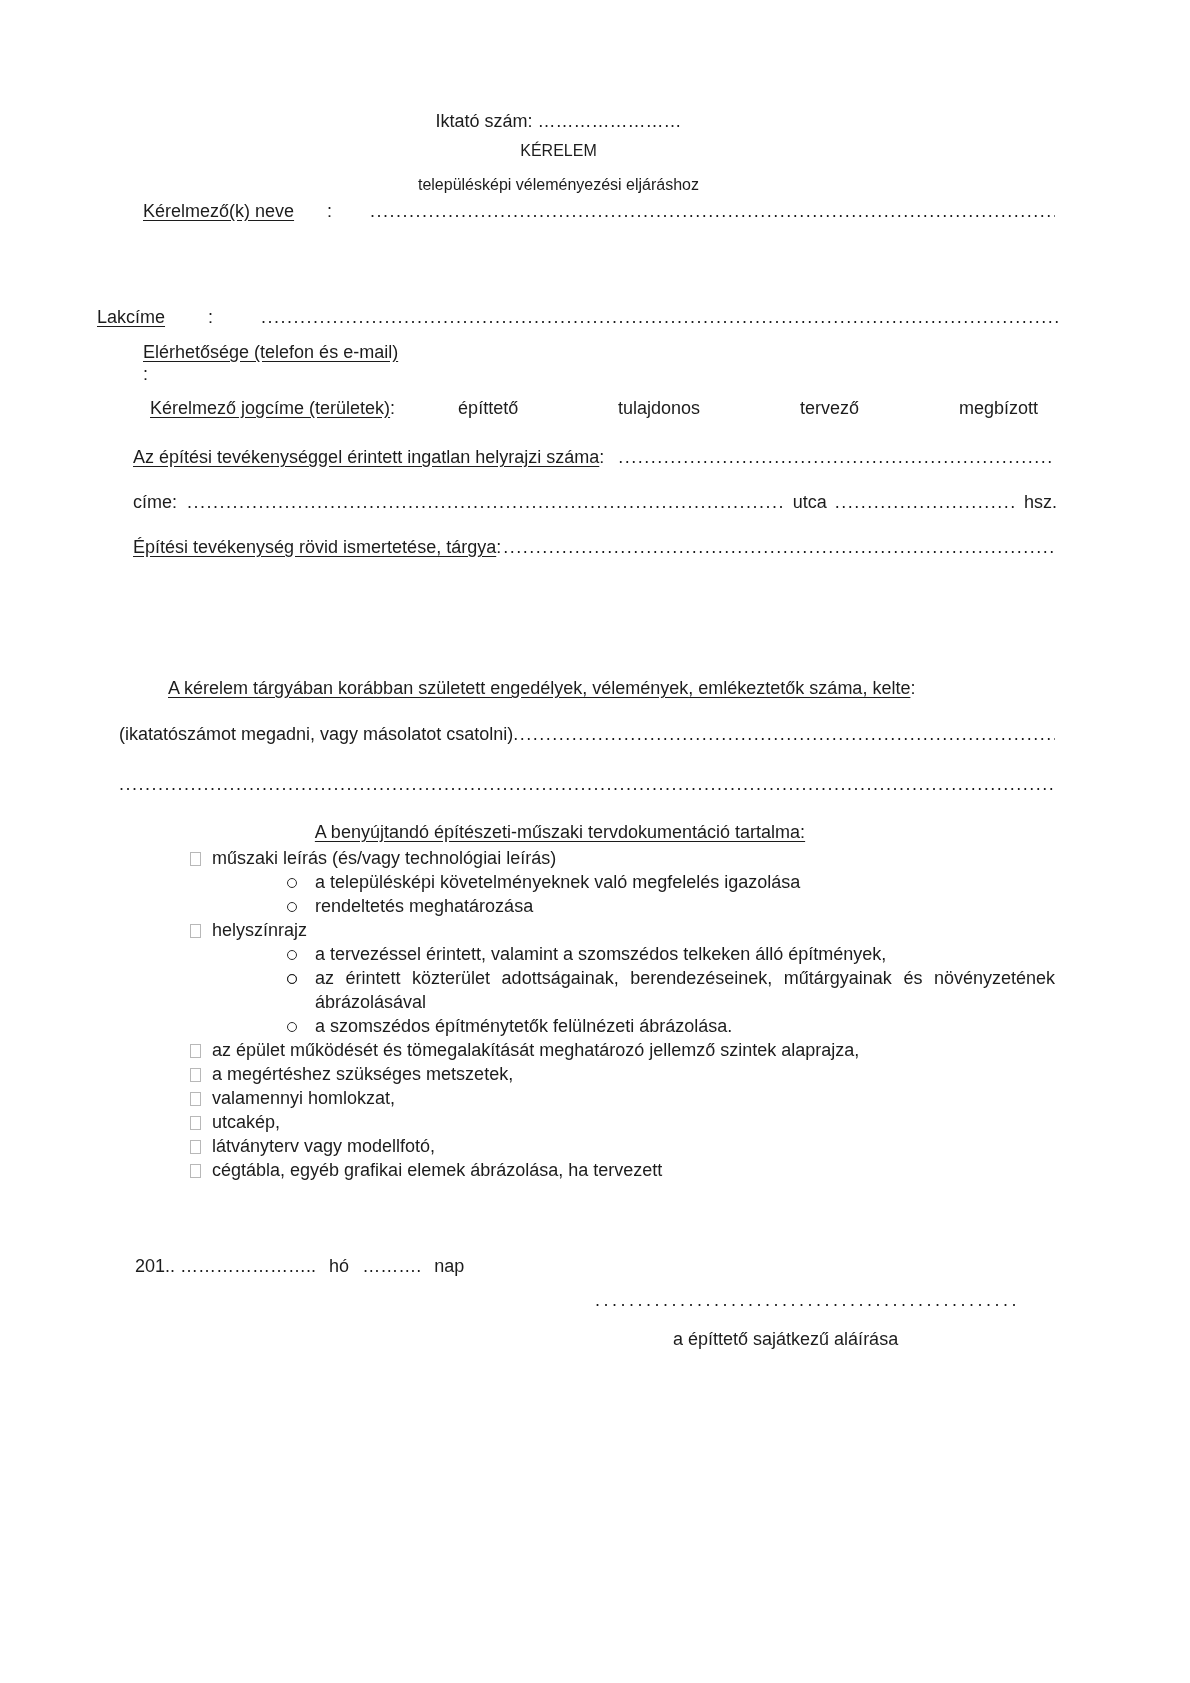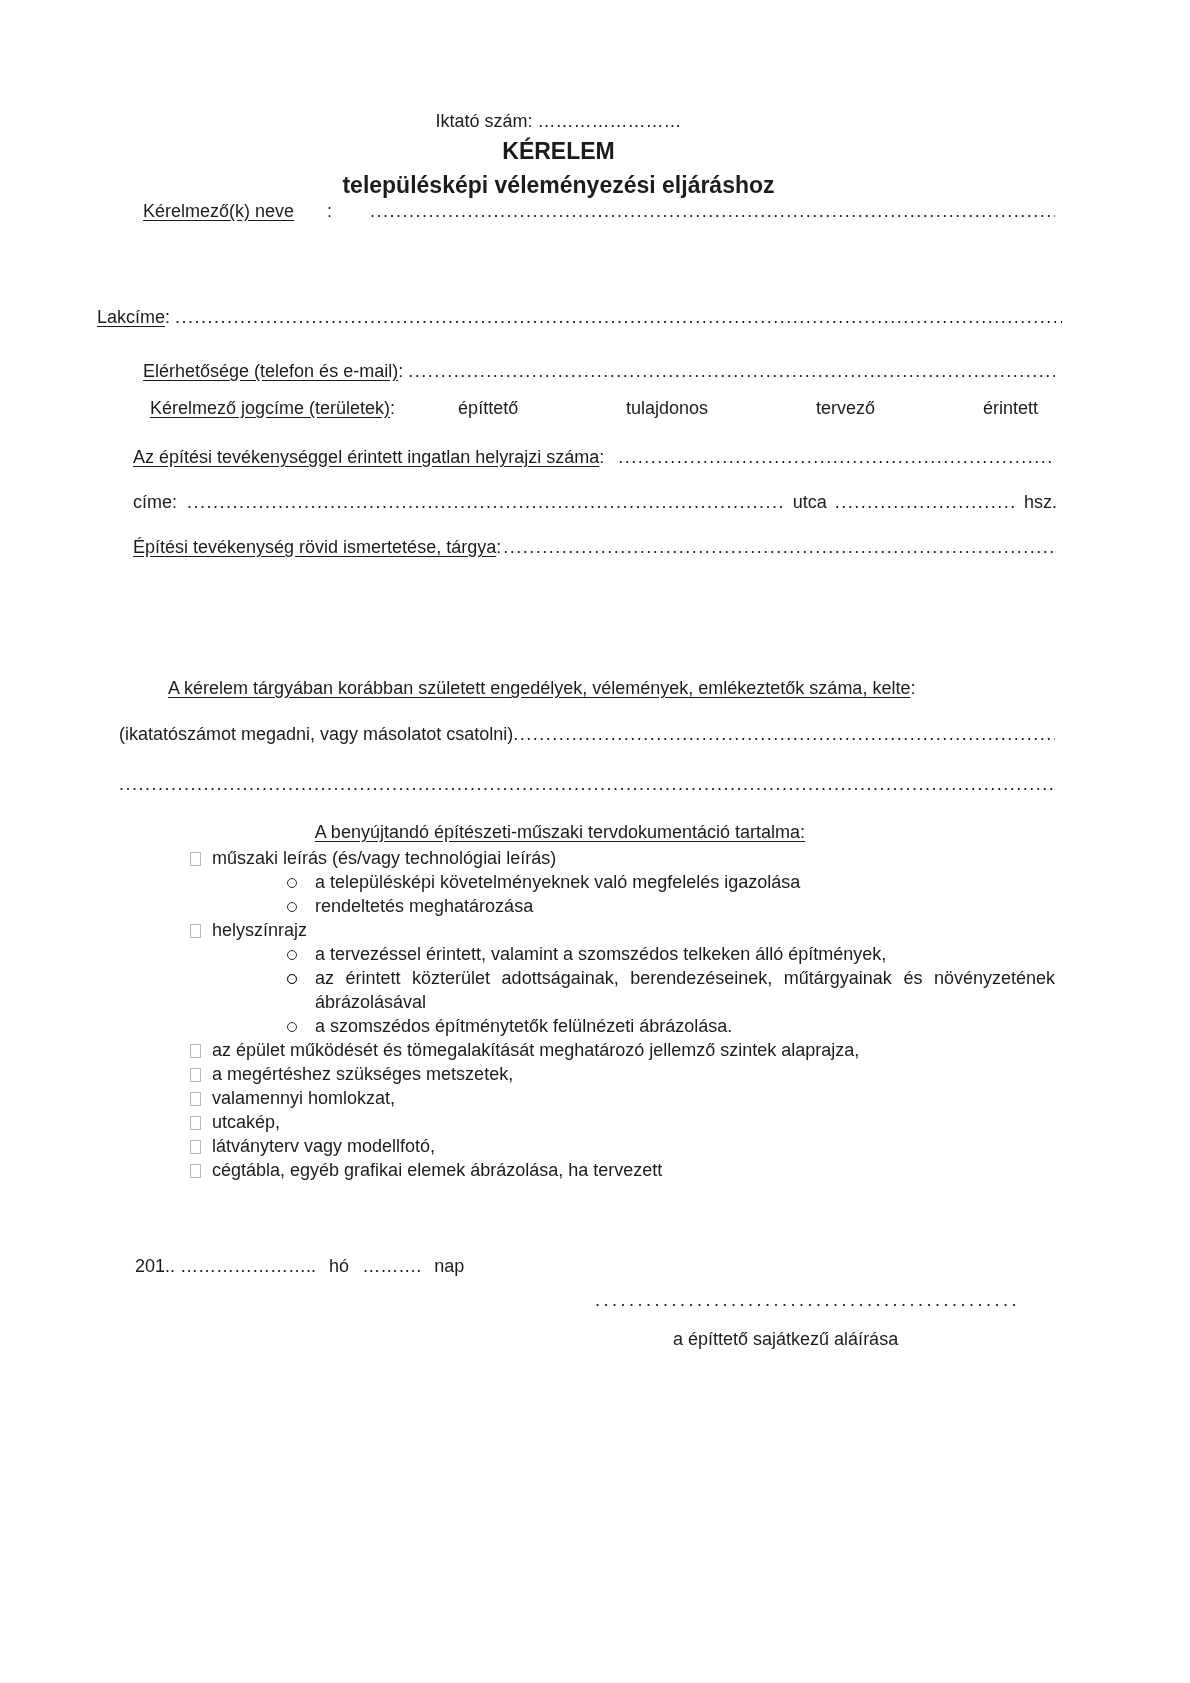--- a/index.html
+++ b/index.html
@@ -9,40 +9,40 @@
     background:#ffffff;
     font-family:"Liberation Sans", sans-serif;
     font-size:18px;
     color:#1c1c1c;
     overflow:hidden;
     padding-left:10px;
   }
   .line { position:absolute; line-height:22px; white-space:nowrap; }
   .flexline { display:flex; align-items:baseline; }
   .center { text-align:center; }
-  .bold { font-weight:bold; font-size:23px; }
+  .bold { font-weight:normal; font-size:16px; }
   .u { text-decoration:underline; text-underline-offset:3px; }
   .colon { padding-right:5px; }
   .dots {
     flex:1 1 0;
     overflow:hidden;
     white-space:nowrap;
     letter-spacing:1.5px;
     min-width:0;
   }
   .sig-dots { letter-spacing:3.5px; overflow:hidden; white-space:nowrap; display:block; }
   .word { padding:0 8px; }
 
   
   #registry   { top:110px; left:97px;  right:180px; }
   #title      { top:140px; left:97px;  right:180px; }
   #subtitle   { top:174px; left:97px;  right:180px; }
   #applicant  { top:200px; left:143px; right:145px;gap:33px; }
-  #address    { top:306px; left:97px;  right:138px; }
-  #contact    { top:360px; left:143px; right:145px; }
+  #address    { top:306px; left:97px;  right:138px;gap:43px; }
+  #contact    { top:341px; left:143px; right:145px;flex-direction:column; }
   #legal      { top:397px; left:150px; right:162px; }
   #parcel     { top:446px; left:133px; right:145px; }
   #site       { top:491px; left:133px; right:143px; }
   #activity   { top:536px; left:133px; right:145px; }
   #prior-heading { top:677px; left:168px; }
   #prior-note { top:723px; left:119px; right:145px;justify-content:flex-end; }
   #prior-dots { top:773px; left:119px; right:145px; }
   #doclist    { top:820px; left:97px;  right:145px; white-space:normal; }
   #date       { top:1255px; left:135px; }
   #sigline    { top:1289px; left:595px; right:182px; }
@@ -107,21 +107,21 @@
     <span class="dots">........................................................................................................................................................................................................</span>
   </div>
 
   <div class="line flexline" id="legal">
     <span class="u">Kérelmező jogcíme (területek)</span>
       <span class="colon">:</span>
     <span class="opts">
       <span>építtető</span>
       <span>tulajdonos</span>
       <span>tervező</span>
-      <span>érintett</span>
+      <span>megbízott</span>
     </span>
   </div>
 
   <div class="line flexline" id="parcel">
     <span class="u">Az építési tevékenységgel érintett ingatlan helyrajzi száma</span>
       <span class="colon" style="padding-right:14px">:</span>
     <span class="dots">........................................................................................................................................................................................................</span>
   </div>
 
   <div class="line flexline" id="site">

